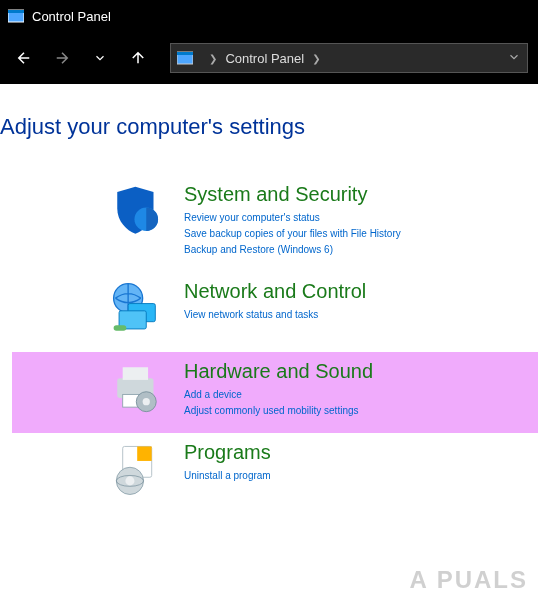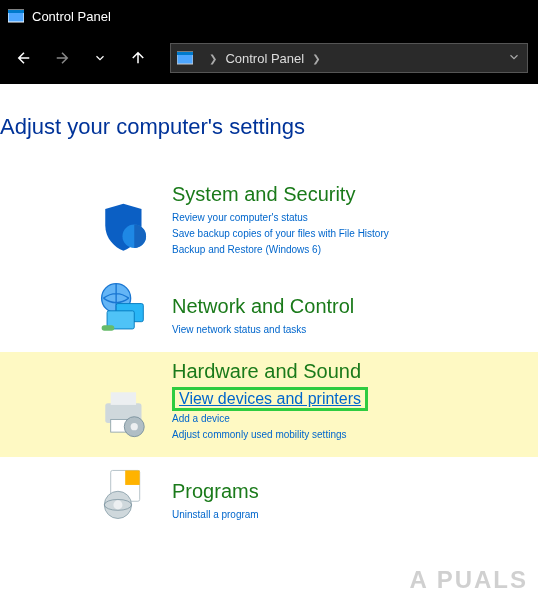--- a/index.html
+++ b/index.html
@@ -72,26 +72,27 @@
       padding: 30px 0 0 0;
     }
     .heading {
       color: #003399;
       font-size: 22px;
       font-weight: 400;
       margin-bottom: 35px;
     }
     .category {
       display: flex;
-      align-items: flex-end;
+      align-items: flex-start;
       padding: 8px 10px 14px 98px;
       position: relative;
+      margin-left: 12px;
     }
     .category.highlighted {
-      background: #fef9c3;
+      background: #f0abfc;
     }
     .cat-icon {
       width: 58px;
       height: 58px;
       flex-shrink: 0;
       margin-right: 16px;
     }
     .cat-text {
       flex: 1;
     }
@@ -221,21 +222,20 @@
       <svg width="58" height="58" viewBox="0 0 64 64">
           <rect x="8" y="20" width="40" height="22" rx="3" fill="#cfd8dc"></rect>
           <rect x="14" y="8" width="28" height="14" fill="#eceff1"></rect>
           <rect x="14" y="38" width="28" height="14" fill="#fff" stroke="#90a4ae"></rect>
           <circle cx="40" cy="46" r="11" fill="#b0bec5" stroke="#78909c" stroke-width="1"></circle>
           <circle cx="40" cy="46" r="4" fill="#eceff1"></circle>
         </svg>
     </div>
     <div class="cat-text">
       <div class="cat-title">Hardware and Sound</div>
-      <span class="highlight-box"><span>View devices and printers</span></span>
       <a class="cat-link">Add a device</a>
       <a class="cat-link">Adjust commonly used mobility settings</a>
     </div>
   </div>
 
   <div class="category">
     <div class="cat-icon">
       <svg width="58" height="58" viewBox="0 0 64 64">
           <rect x="14" y="6" width="32" height="34" rx="2" fill="#fff" stroke="#b0bec5"></rect>
           <rect x="30" y="6" width="16" height="16" fill="#ffb300"></rect>

